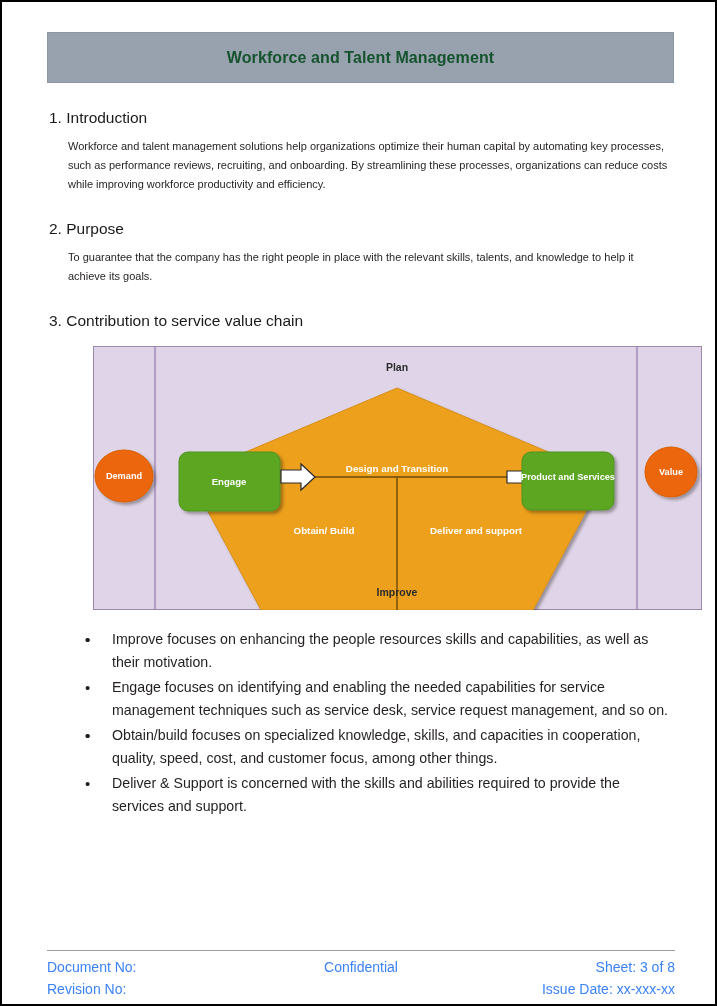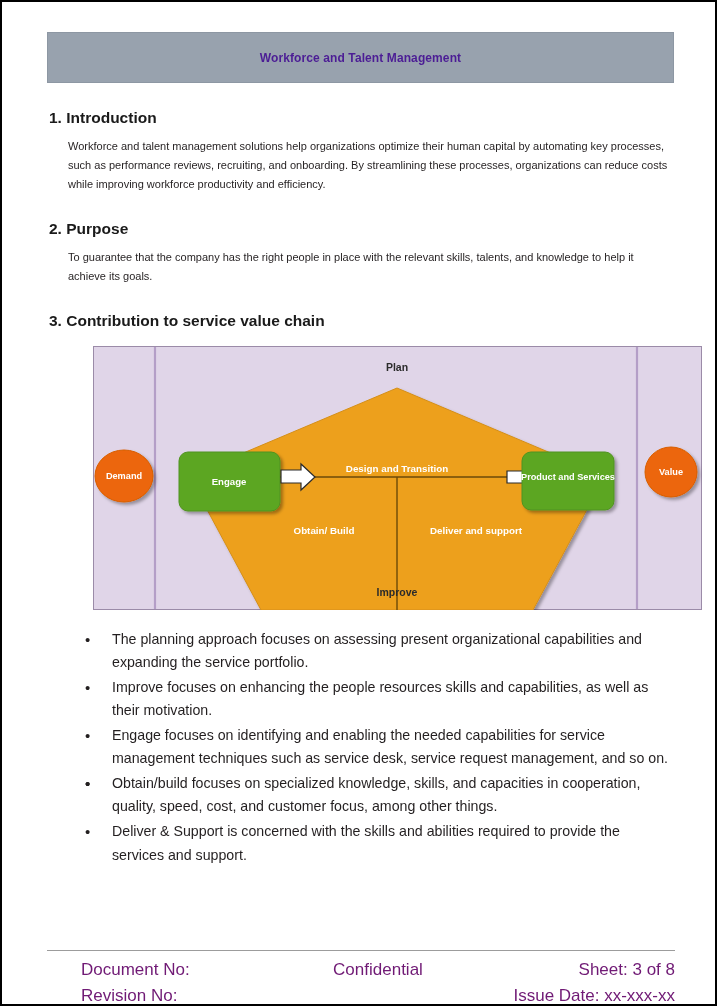--- a/index.html
+++ b/index.html
@@ -35,30 +35,30 @@
     width: 627px;
     height: 51px;
     background: #98a2ae;
     border: 1px solid #8d97a3;
     box-sizing: border-box;
     display: flex;
     align-items: center;
     justify-content: center;
   }
   .title-banner-text {
-    color: #4c1d95;
-    font-size: 12px;
+    color: #14532d;
+    font-size: 16px;
     font-weight: bold;
     letter-spacing: 0.1px;
   }
 
   
   .section-heading {
     font-size: 15.5px;
-    font-weight: bold;
+    font-weight: normal;
     color: #1a1a1a;
     margin-top: 26px;
     margin-left: 2px;
   }
   .section-body {
     font-size: 11px;
     color: #231f20;
     line-height: 1.72;
     margin-top: 10px;
     margin-left: 21px;
@@ -109,24 +109,23 @@
     width: 628px;
   }
   .footer-rule {
     width: 628px;
     height: 1px;
     background: #9c9c9c;
   }
   .footer-grid {
     display: flex;
     margin-top: 7px;
-    color: #701a75;
-    font-size: 17px;
+    color: #3b82f6;
+    font-size: 14px;
     line-height: 1.42;
-    margin-left: 34px;
   }
   .footer-col-left { width: 33%; text-align: left; }
   .footer-col-mid  { width: 34%; text-align: center; }
   .footer-col-right{ width: 33%; text-align: right; }
 </style>
 </head>
 <body>
 
 <div class="page">
 
@@ -200,21 +199,20 @@
         <g filter="url(#shadow)">
           <ellipse cx="578" cy="126" rx="26" ry="25" fill="#ec6608" stroke="#d85e06" stroke-width="1"></ellipse>
         </g>
         <text x="578" y="129" text-anchor="middle" font-family="Liberation Sans, sans-serif" font-size="9.2" font-weight="bold" fill="#ffffff">Value</text>
       </svg>
     </div>
 
     <ul class="bullets">
       <li>
         <span class="bullet-dot">•</span>
-        <span>The planning approach focuses on assessing present organizational capabilities and expanding the service portfolio.</span>
       </li>
       <li>
         <span class="bullet-dot">•</span>
         <span>Improve focuses on enhancing the people resources skills and capabilities, as well as their motivation.</span>
       </li>
       <li>
         <span class="bullet-dot">•</span>
         <span>Engage focuses on identifying and enabling the needed capabilities for service management techniques such as service desk, service request management, and so on.</span>
       </li>
       <li>

